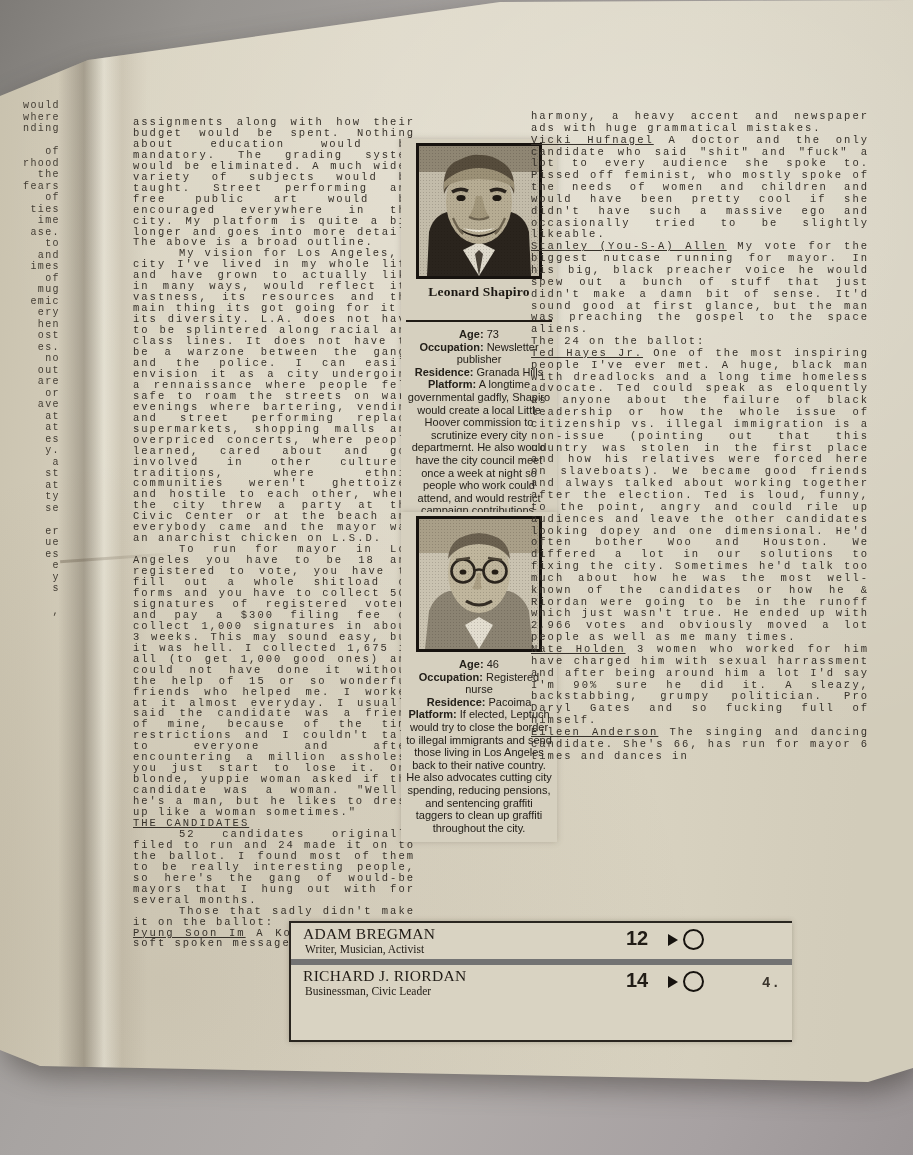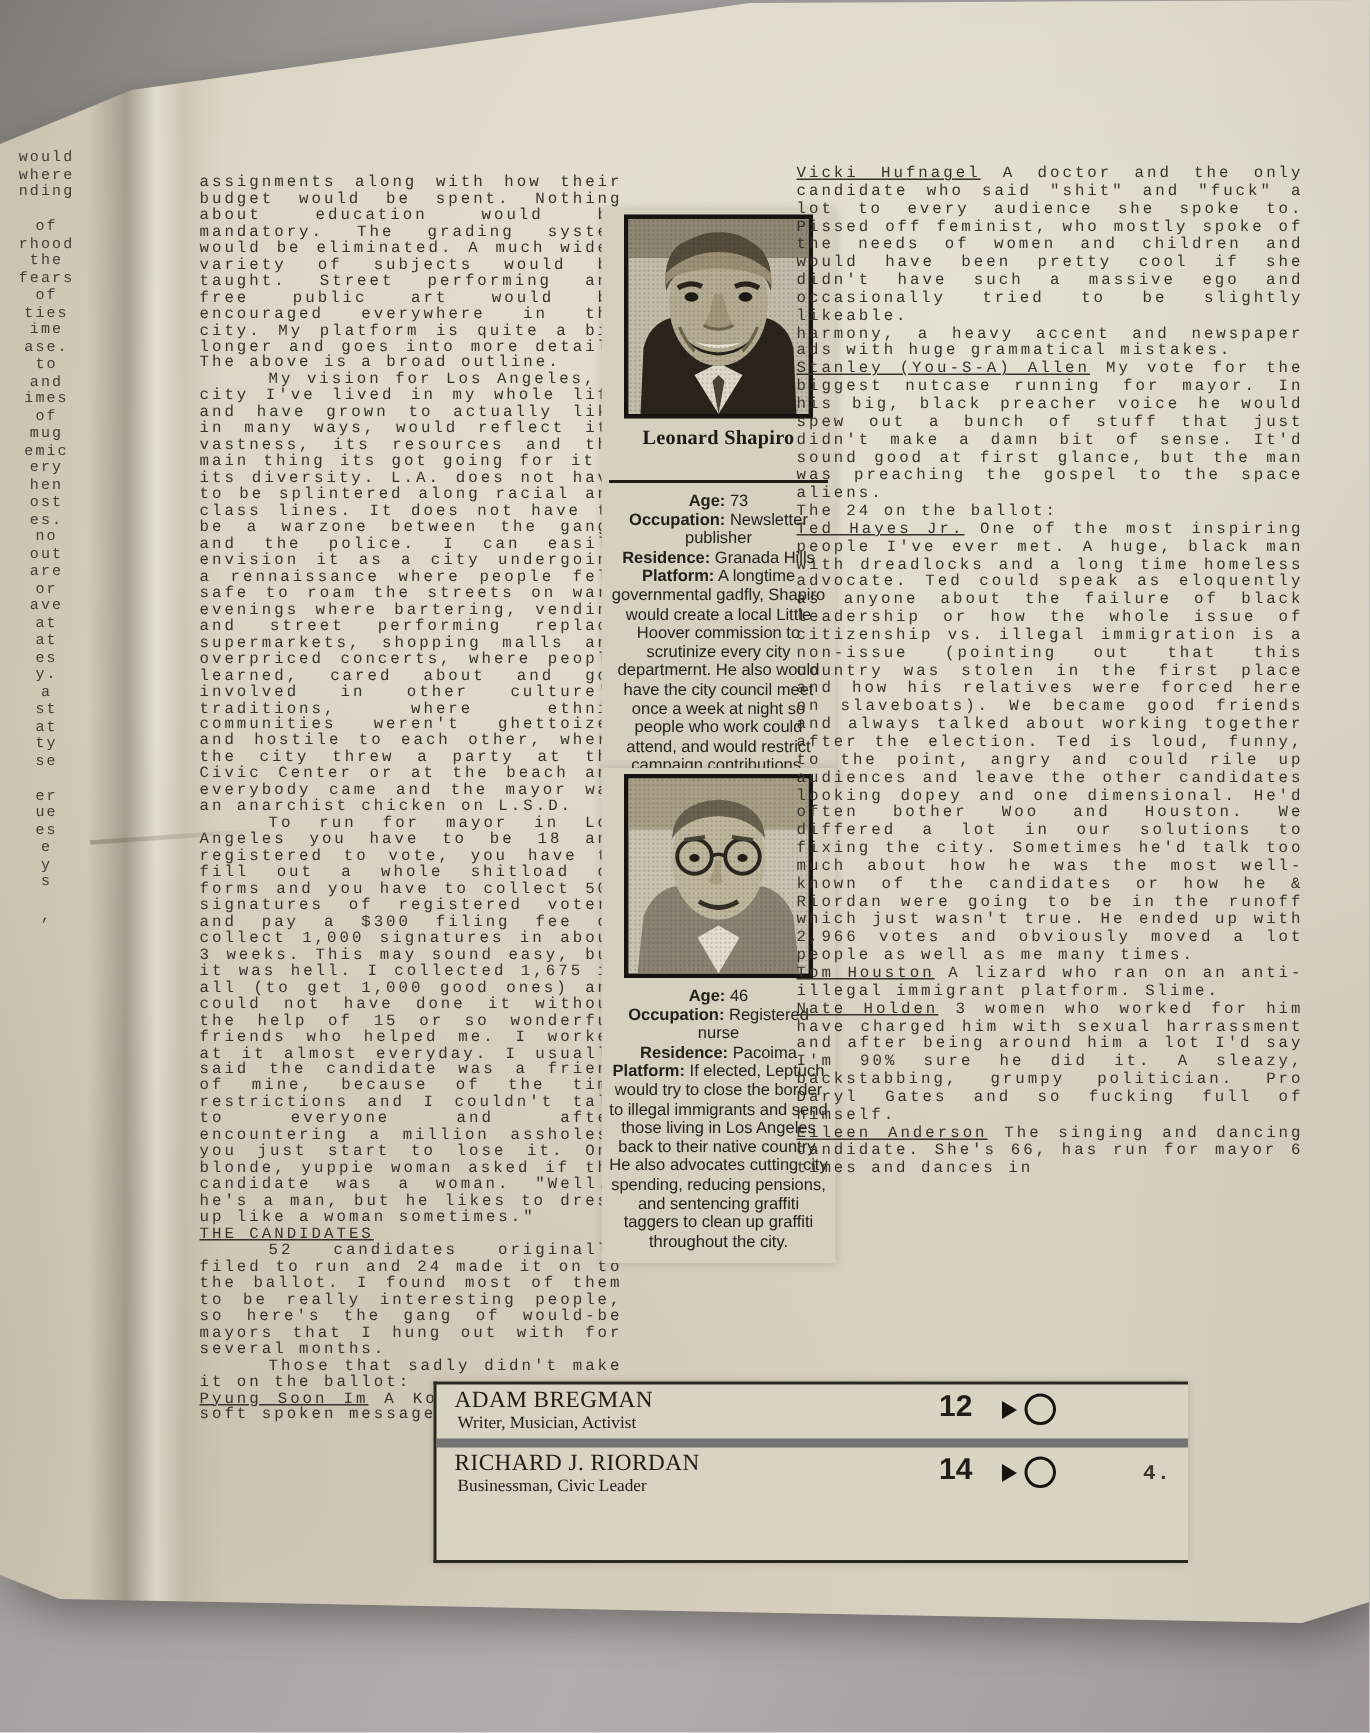--- a/index.html
+++ b/index.html
@@ -29,21 +29,21 @@
   }
   
   .mono{
     font-family:"Liberation Mono","DejaVu Sans Mono",monospace;
     color:#36312a;text-align:justify;
   }
   .frag{
     position:absolute;left:2px;top:100px;width:58px;
     font-family:"Liberation Mono","DejaVu Sans Mono",monospace;
     font-size:10px;letter-spacing:1.4px;line-height:11.5px;
-    color:#423c33;text-align:center;white-space:pre-line;
+    color:#423c33;text-align:right;white-space:pre-line;
   }
   .col1{position:absolute;left:133px;top:117px;width:282px;font-size:10.5px;letter-spacing:2.0px;line-height:10.95px;}
   .colright{position:absolute;left:531px;top:111px;width:338px;font-size:10.5px;letter-spacing:2.0px;line-height:11.85px;}
   .col1 p,.colright p{margin:0;}
   .indent{text-indent:46px;}
   .uname{text-decoration:underline;}
   .heading{text-decoration:underline;}
   
   .profile{
     position:absolute;left:401px;width:150px;
@@ -210,26 +210,25 @@
       </div>
       <div class="fields">
         <div class="pline"><b>Age:</b> <span>46</span></div>
         <div class="pline"><b>Occupation:</b> <span>Registered nurse</span></div>
         <div class="pline"><b>Residence:</b> <span>Pacoima</span></div>
         <div class="pline"><b>Platform:</b> <span>If elected, Leptuch would try to close the border to illegal immigrants and send those living in Los Angeles back to their native country. He also advocates cutting city spending, reducing pensions, and sentencing graffiti taggers to clean up graffiti throughout the city.</span></div>
       </div>
     </div>
 
     <div class="colright mono">
+      <p>harmony, a heavy accent and newspaper ads with huge grammatical mistakes.</p>
       <p><span class="uname">Vicki Hufnagel</span> <span>A doctor and the only candidate who said "shit" and "fuck" a lot to every audience she spoke to. Pissed off feminist, who mostly spoke of the needs of women and children and would have been pretty cool if she didn't have such a massive ego and occasionally tried to be slightly likeable.</span></p>
-      <p>harmony, a heavy accent and newspaper ads with huge grammatical mistakes.</p>
       <p><span class="uname">Stanley (You-S-A) Allen</span> <span>My vote for the biggest nutcase running for mayor. In his big, black preacher voice he would spew out a bunch of stuff that just didn't make a damn bit of sense. It'd sound good at first glance, but the man was preaching the gospel to the space aliens.</span></p>
       <p>The 24 on the ballot:</p>
       <p><span class="uname">Ted Hayes Jr.</span> <span>One of the most inspiring people I've ever met. A huge, black man with dreadlocks and a long time homeless advocate. Ted could speak as eloquently as anyone about the failure of black leadership or how the whole issue of citizenship vs. illegal immigration is a non-issue (pointing out that this country was stolen in the first place and how his relatives were forced here on slaveboats). We became good friends and always talked about working together after the election. Ted is loud, funny, to the point, angry and could rile up audiences and leave the other candidates looking dopey and one dimensional. He'd often bother Woo and Houston. We differed a lot in our solutions to fixing the city. Sometimes he'd talk too much about how he was the most well-known of the candidates or how he &amp; Riordan were going to be in the runoff which just wasn't true. He ended up with 2,966 votes and obviously moved a lot people as well as me many times.</span></p>
-      <p><span class="uname">Tom Houston</span> <span>A lizard who ran on an anti-illegal immigrant platform. Slime.</span></p>
       <p><span class="uname">Nate Holden</span> <span>3 women who worked for him have charged him with sexual harrassment and after being around him a lot I'd say I'm 90% sure he did it. A sleazy, backstabbing, grumpy politician. Pro Daryl Gates and so fucking full of himself.</span></p>
       <p><span class="uname">Eileen Anderson</span> <span>The singing and dancing candidate. She's 66, has run for mayor 6 times and dances in</span></p>
     </div>
 
     <div class="ballot">
       <div class="brow">
         <span class="bname2">ADAM BREGMAN</span>
         <span class="bdesc">Writer, Musician, Activist</span>
         <span class="bnum">12</span>
         <span class="bmark"></span>

